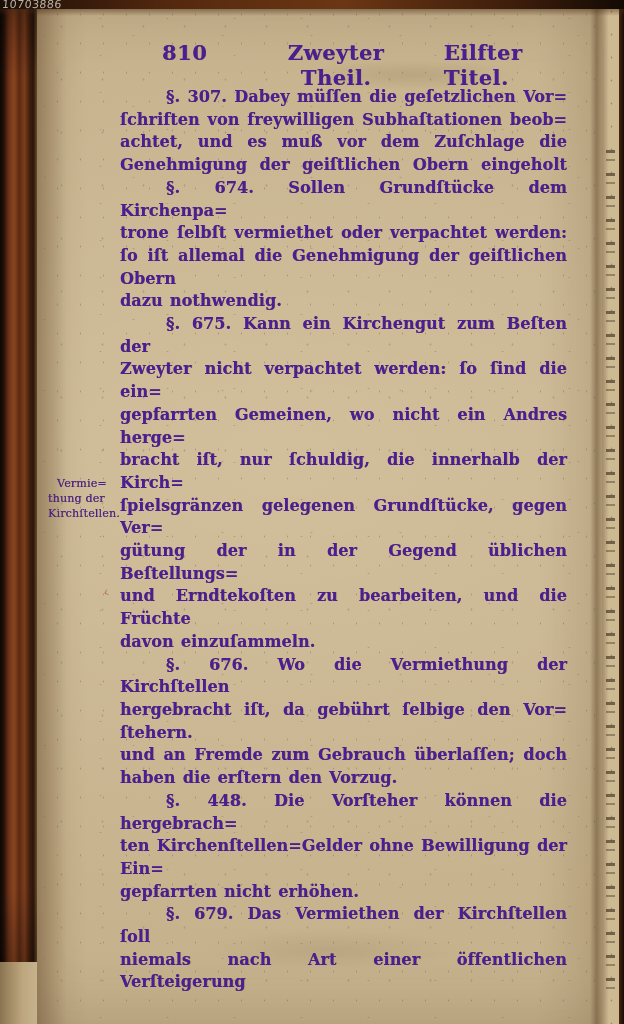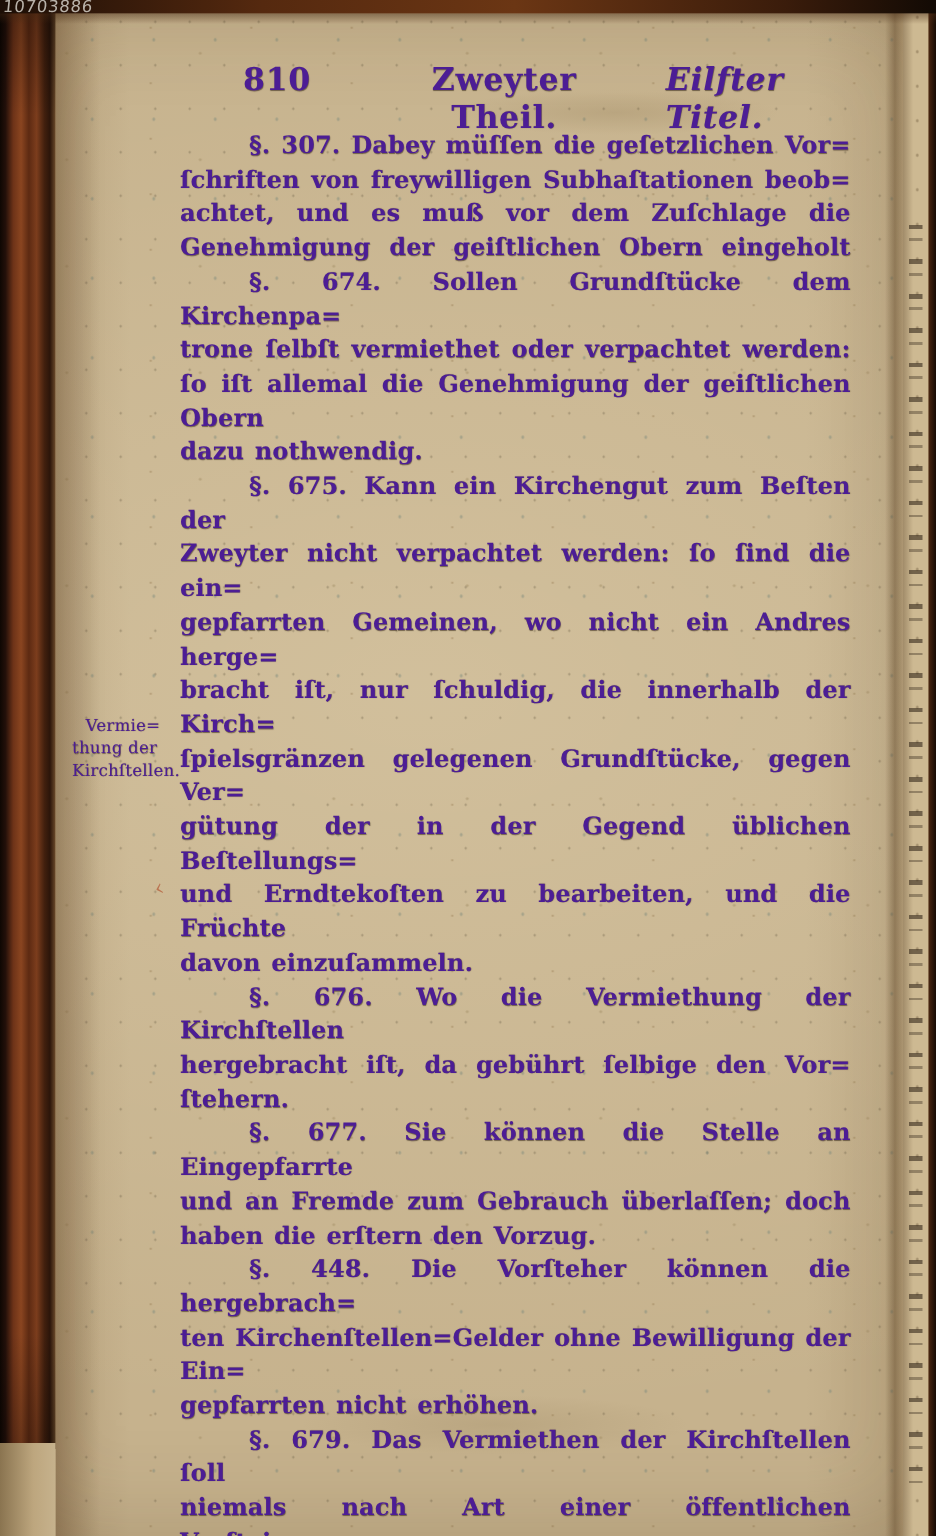--- a/index.html
+++ b/index.html
@@ -79,21 +79,21 @@
     transform:skewX(-6deg);letter-spacing:0.5px;
   }
   
   .ink{color:#4c1d95;text-shadow:0.3px 0.4px 0.6px rgba(40,28,14,0.55);}
   .header{
     position:absolute;left:122px;top:40px;width:446px;
     font-size:21px;font-weight:bold;display:flex;letter-spacing:0.5px;
   }
   .header .pgno{margin-left:40px;}
   .header .t1{margin-left:57px;text-align:center;}
-  .header .t2{margin-left:36px;font-style:italic;}
+  .header .t2{margin-left:36px;}
   .margin-note{
     position:absolute;left:48px;top:476px;width:80px;
     font-size:11px;line-height:15.2px;font-weight:normal;letter-spacing:0.2px;
   }
   .margin-note .mn-first{text-indent:9px;}
   .body-col{
     position:absolute;left:120px;top:86px;width:447px;
     font-size:16px;line-height:22.7px;font-weight:bold;
     word-spacing:1.5px;letter-spacing:0.1px;
   }
@@ -163,21 +163,20 @@
       <div class="ln">gütung der in der Gegend üblichen Beſtellungs=</div>
       <div class="ln">und Erndtekoſten zu bearbeiten, und die Früchte</div>
       <div class="ln plast">davon einzuſammeln.</div>
     </div>
     <div>
       <div class="ln first">§. 676.  Wo die Vermiethung der Kirchſtellen</div>
       <div class="ln">hergebracht iſt,  da gebührt ſelbige den Vor=</div>
       <div class="ln plast">ſtehern.</div>
     </div>
     <div>
-      <div class="ln first">§. 677.  Sie können die Stelle an Eingepfarrte</div>
       <div class="ln">und an Fremde zum Gebrauch überlaſſen;  doch</div>
       <div class="ln plast">haben die erſtern den Vorzug.</div>
     </div>
     <div>
       <div class="ln first">§. 448.  Die Vorſteher können die hergebrach=</div>
       <div class="ln">ten Kirchenſtellen=Gelder ohne Bewilligung der Ein=</div>
       <div class="ln plast">gepfarrten nicht erhöhen.</div>
     </div>
     <div>
       <div class="ln first">§. 679.  Das Vermiethen der Kirchſtellen ſoll</div>

